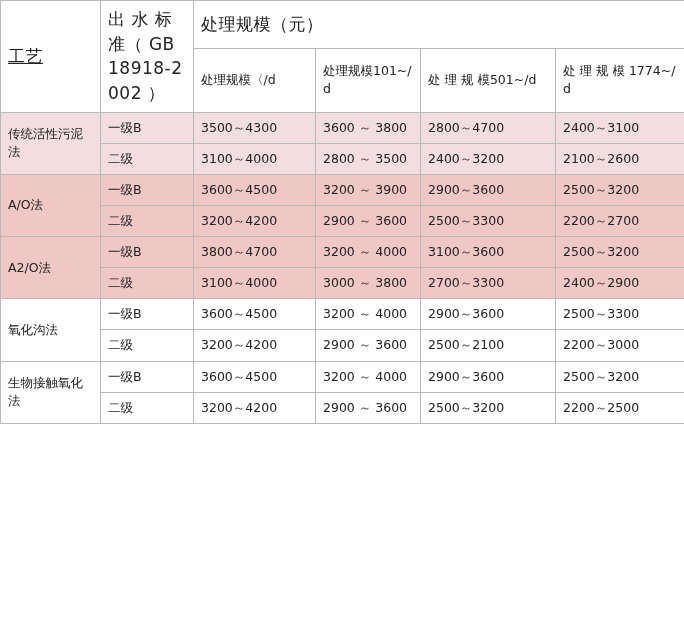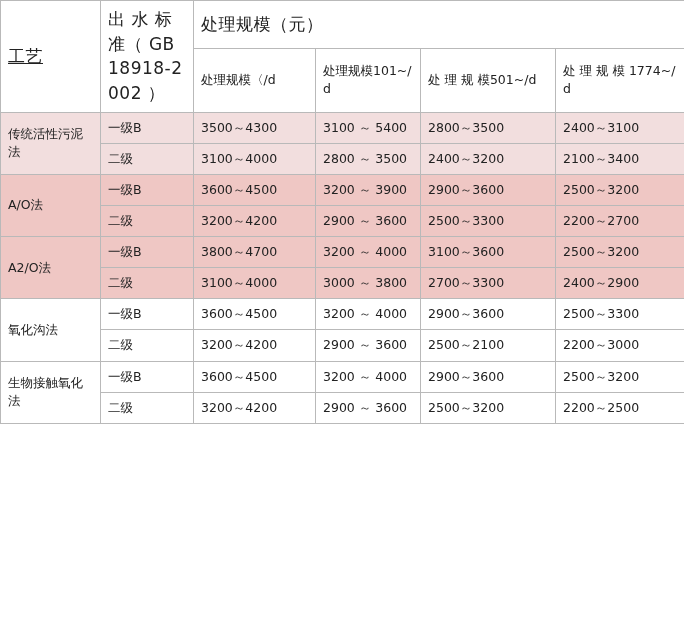--- a/index.html
+++ b/index.html
@@ -85,30 +85,30 @@
       <td class="hdr-sub tint-none-cell">处理规模〈/d</td>
       <td class="hdr-sub tint-none-cell">处理规模101~/d</td>
       <td class="hdr-sub tint-none-cell">处 理 规 模501~/d</td>
       <td class="hdr-sub tint-none-cell">处 理 规 模 1774~/d</td>
     </tr>
 
     <tr class="tint-light">
       <td class="process-cell" rowspan="2">传统活性污泥法</td>
       <td>一级B</td>
       <td>3500～4300</td>
-      <td>3100 ～ 5400</td>
-      <td>2800～3500</td>
+      <td>3600 ～ 3800</td>
+      <td>2800～4700</td>
       <td>2400～3100</td>
     </tr>
     <tr class="tint-light">
       <td>二级</td>
       <td>3100～4000</td>
       <td>2800 ～ 3500</td>
       <td>2400～3200</td>
-      <td>2100～3400</td>
+      <td>2100～2600</td>
     </tr>
 
     <tr class="tint-mid">
       <td class="process-cell" rowspan="2">A/O法</td>
       <td>一级B</td>
       <td>3600～4500</td>
       <td>3200 ～ 3900</td>
       <td>2900～3600</td>
       <td>2500～3200</td>
     </tr>

